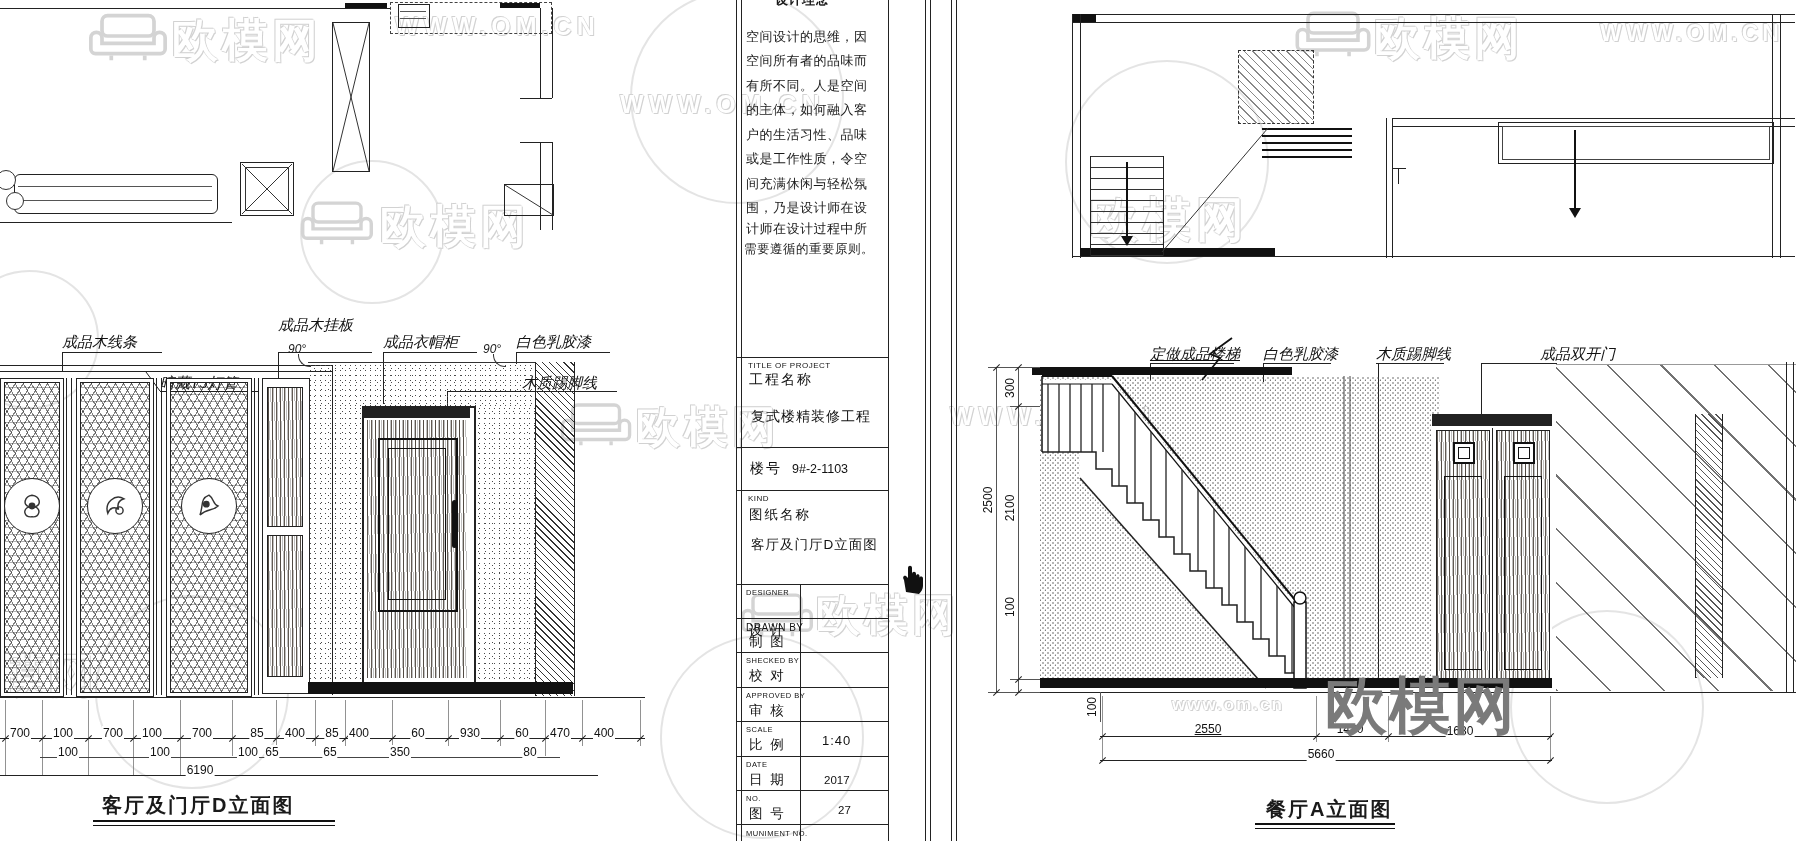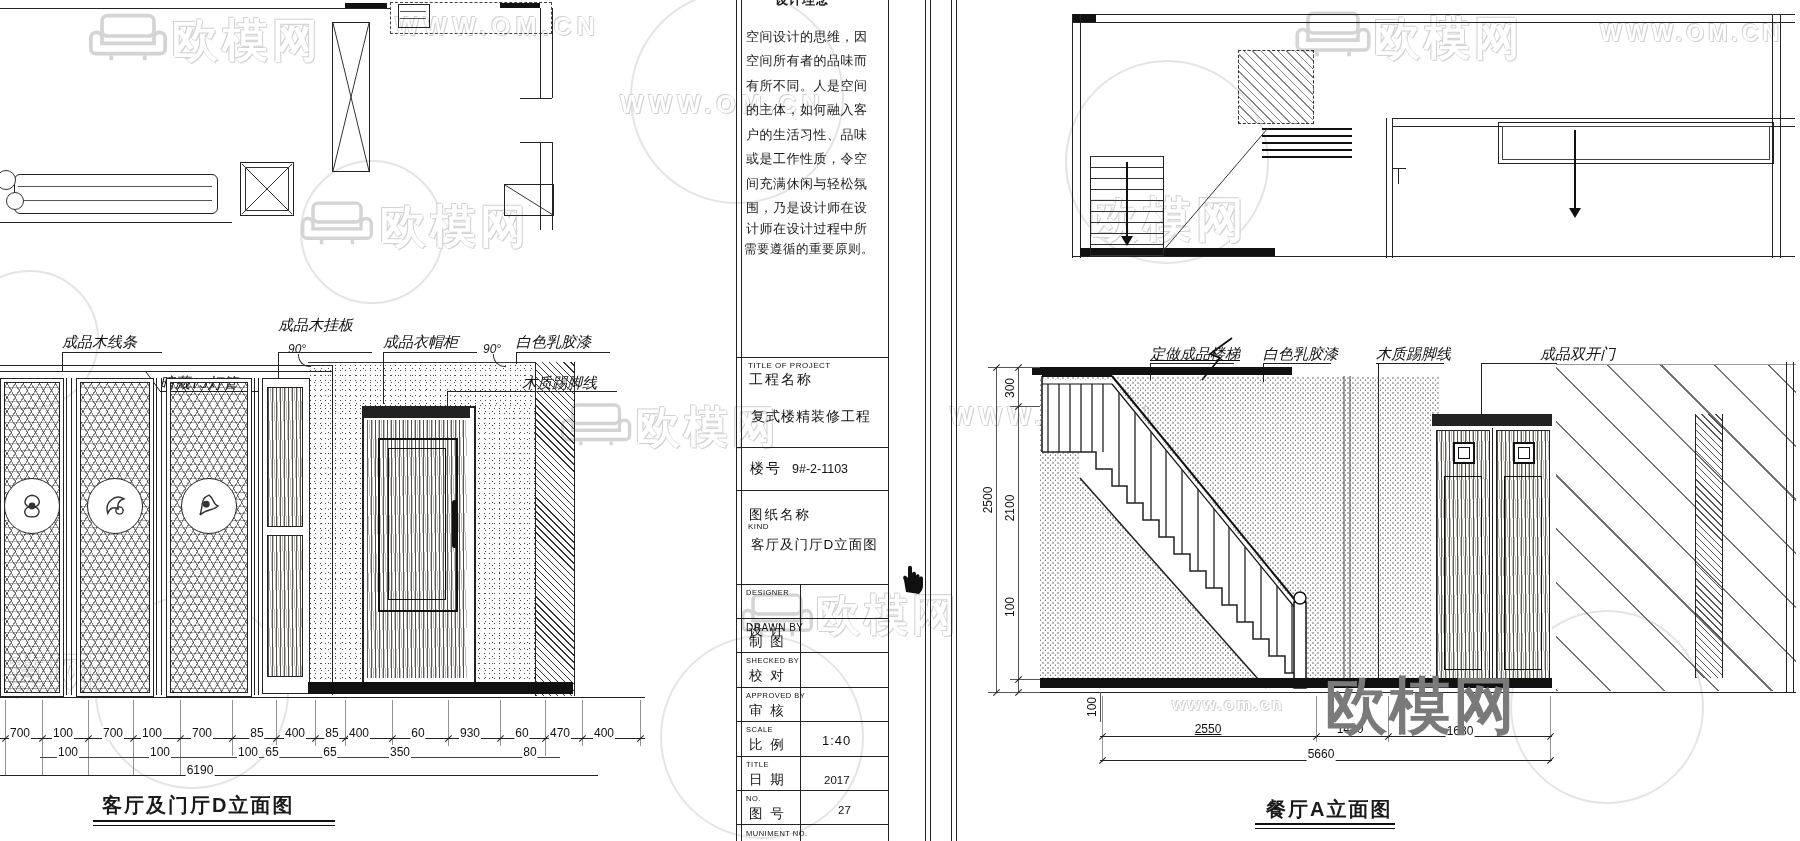--- a/index.html
+++ b/index.html
@@ -219,21 +219,21 @@
     <div class="lh" style="left:736px;top:357px;width:152px;"></div>
     <div class="tb-en" style="left:748px;top:361px;">TITLE OF PROJECT</div>
     <div class="tb-zh" style="left:749px;top:371px;font-size:14px;">工程名称</div>
     <div class="tb-zh" style="left:751px;top:408px;font-size:14px;letter-spacing:1px;">复式楼精装修工程</div>
 
     <div class="lh" style="left:736px;top:447px;width:152px;"></div>
     <div class="tb-zh" style="left:750px;top:460px;font-size:14px;">楼号</div>
     <div class="tb-zh" style="left:792px;top:462px;font-size:12.5px;letter-spacing:0;">9#-2-1103</div>
 
     <div class="lh" style="left:736px;top:490px;width:152px;"></div>
-    <div class="tb-en" style="left:748px;top:522px;">KIND</div>
+    <div class="tb-en" style="left:748px;top:494px;">KIND</div>
     <div class="tb-zh" style="left:749px;top:506px;">图纸名称</div>
     <div class="tb-zh" style="left:751px;top:536px;font-size:13.5px;letter-spacing:1px;">客厅及门厅D立面图</div>
 
     <div class="lh" style="left:736px;top:584px;width:152px;"></div>
     <div class="lh" style="left:736px;top:618px;width:152px;"></div>
     <div class="lh" style="left:736px;top:652px;width:152px;"></div>
     <div class="lh" style="left:736px;top:687px;width:152px;"></div>
     <div class="lh" style="left:736px;top:721px;width:152px;"></div>
     <div class="lh" style="left:736px;top:756px;width:152px;"></div>
     <div class="lh" style="left:736px;top:790px;width:152px;"></div>
@@ -244,21 +244,21 @@
     <div class="tb-zh" style="left:749px;top:599px;margin-top:23px;">设 计</div>
     <div class="tb-en" style="left:746px;top:622px;font-size:10px;">DRAWN BY</div>
     <div class="tb-zh" style="left:749px;top:633px;">制 图</div>
     <div class="tb-en" style="left:746px;top:656px;font-size:7.5px;">SHECKED BY</div>
     <div class="tb-zh" style="left:749px;top:667px;">校 对</div>
     <div class="tb-en" style="left:746px;top:691px;font-size:7.5px;">APPROVED BY</div>
     <div class="tb-zh" style="left:749px;top:702px;">审 核</div>
     <div class="tb-en" style="left:746px;top:725px;font-size:7.5px;">SCALE</div>
     <div class="tb-zh" style="left:749px;top:736px;">比 例</div>
     <div class="tb-zh" style="left:822px;top:733px;font-size:13px;letter-spacing:1px;">1:40</div>
-    <div class="tb-en" style="left:746px;top:760px;font-size:7.5px;">TITLE</div>
+    <div class="tb-en" style="left:746px;top:760px;font-size:7.5px;">DATE</div>
     <div class="tb-zh" style="left:749px;top:771px;">日 期</div>
     <div class="tb-zh" style="left:824px;top:774px;font-size:11.5px;letter-spacing:0;">2017</div>
     <div class="tb-en" style="left:746px;top:794px;font-size:7.5px;">NO.</div>
     <div class="tb-zh" style="left:749px;top:805px;">图 号</div>
     <div class="tb-zh" style="left:838px;top:804px;font-size:11.5px;letter-spacing:0;">27</div>
     <div class="tb-en" style="left:746px;top:829px;font-size:7.5px;">MUNIMENT NO.</div>
   </div>
 
   <div class="lv" style="left:925px;top:0;height:841px;"></div>
   <div class="lv" style="left:930px;top:0;height:841px;"></div>

